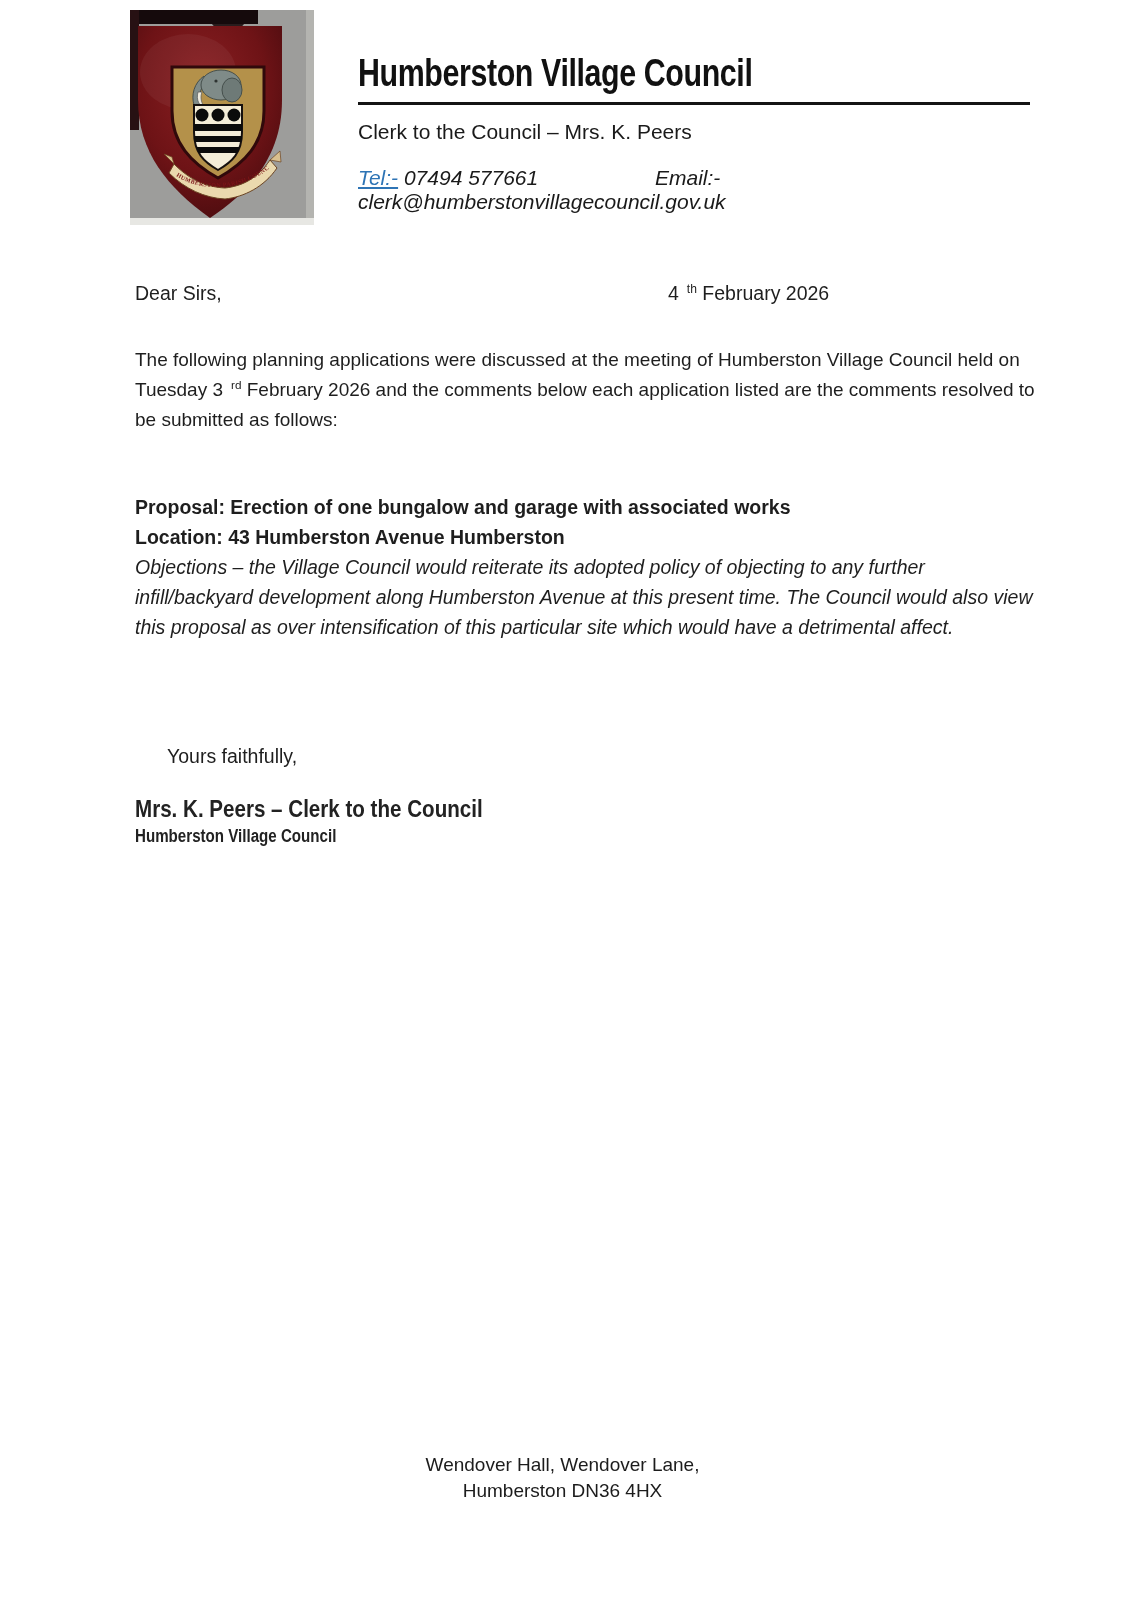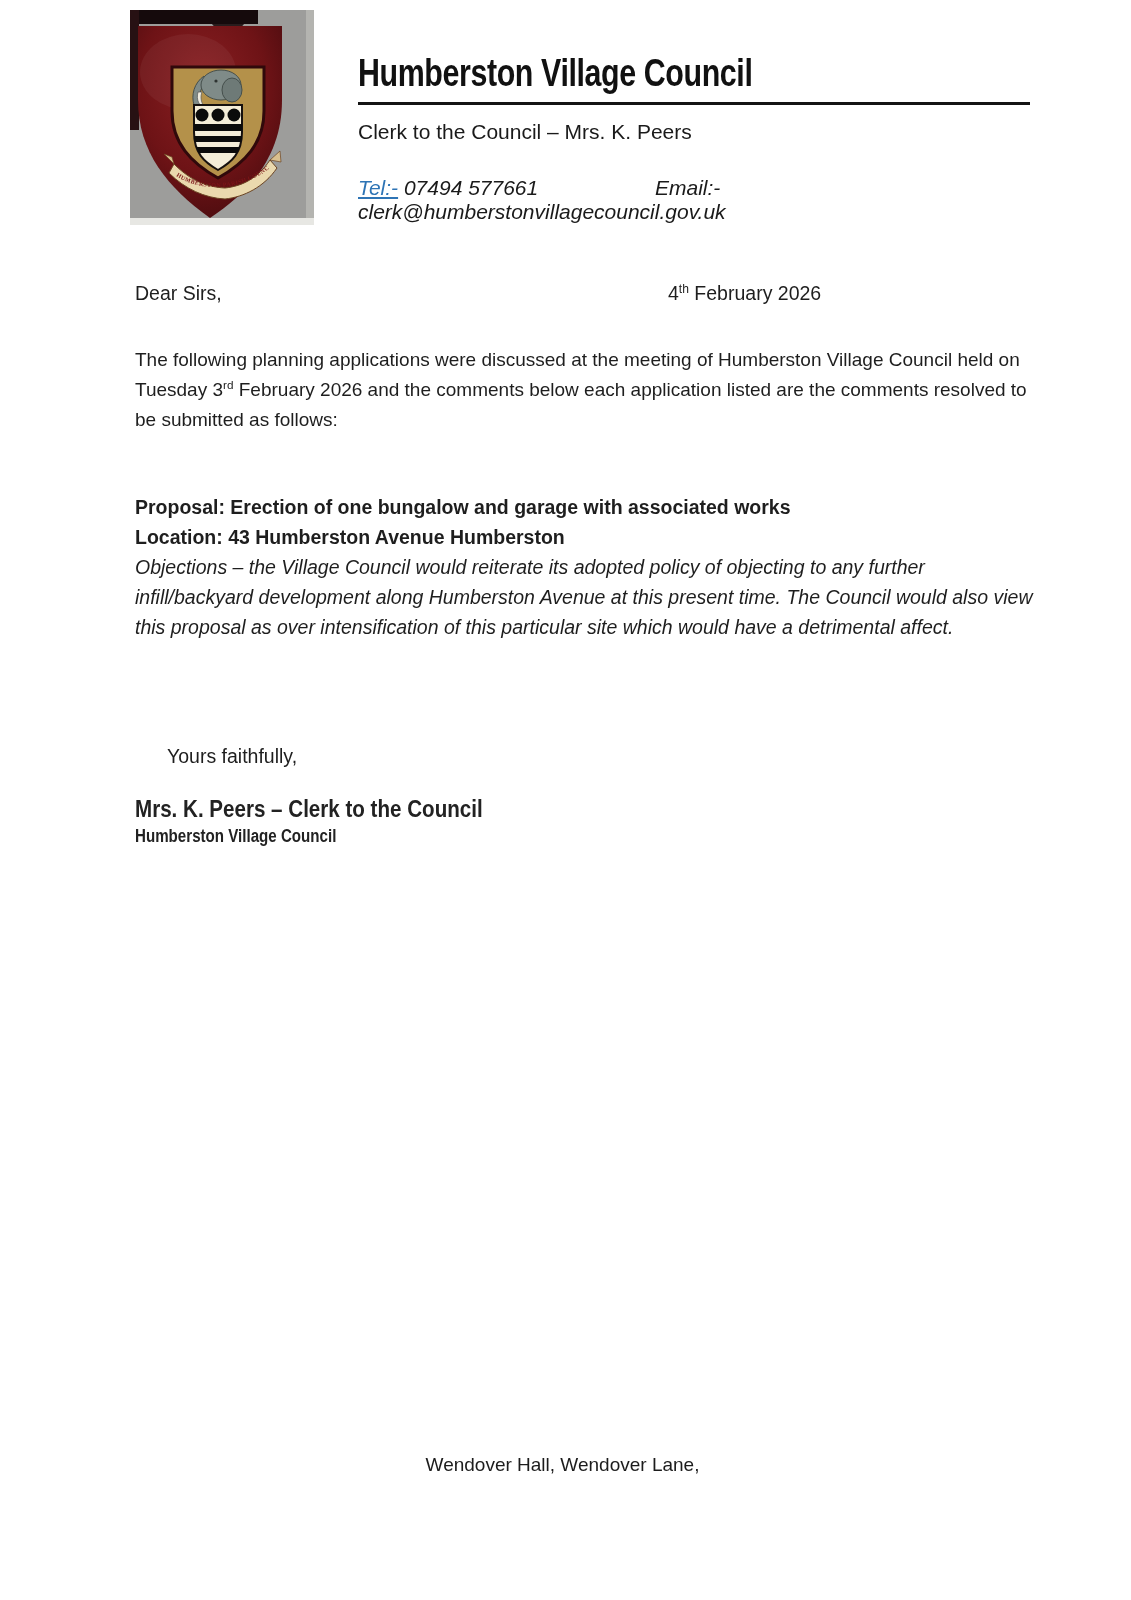--- a/index.html
+++ b/index.html
@@ -12,28 +12,28 @@
 
   
   .crest { position:absolute; left:130px; top:10px; width:184px; height:215px; }
   .header-text { position:absolute; left:358px; top:52px; width:676px; }
   .page-title {
     font-size:38px; font-weight:700; letter-spacing:-0.5px; color:#111;
     white-space:nowrap; transform:scaleX(0.8); transform-origin:0 0;
   }
   .title-rule { height:3px; background:#141414; margin-top:7px; width:672px; }
   .clerk-line { margin-top:15px; font-size:21px; color:#1a1a1a; }
-  .contact-line { margin-top:32px; font-style:italic; font-size:21px; color:#1a1a1a; }
+  .contact-line { margin-top:22px; font-style:italic; font-size:21px; color:#1a1a1a; }
   .tel-wrap { display:inline-block; width:297px; }
   .tel-link { color:#2e74b5; text-decoration:underline; cursor:pointer; }
 
   
   .salutation { position:absolute; left:135px; top:282px; font-size:19.5px; }
   .date-line  { position:absolute; left:668px; top:282px; font-size:19.5px; white-space:nowrap; }
-  sup { font-size:62%; vertical-align:super; line-height:0; }
+  sup { font-size:62%; vertical-align:super; line-height:0;margin-left:8px; }
 
   .intro {
     position:absolute; left:135px; top:345px; width:912px;
     font-size:19px; line-height:30px;
   }
   .application {
     position:absolute; left:135px; top:492px; width:912px;
     font-size:19.5px; line-height:30px;
   }
   .app-bold { font-weight:700; }
@@ -132,13 +132,14 @@
 
 <div class="closing">Yours faithfully,</div>
 
 <div class="signature">
   <div class="sig-name">Mrs. K. Peers – Clerk to the Council</div>
   <div class="sig-org">Humberston Village Council</div>
 </div>
 
 <div class="footer">
   <div>Wendover Hall, Wendover Lane,</div>
+  <div>Humberston DN36 4HX</div>
 </div>
 
 </body></html>

